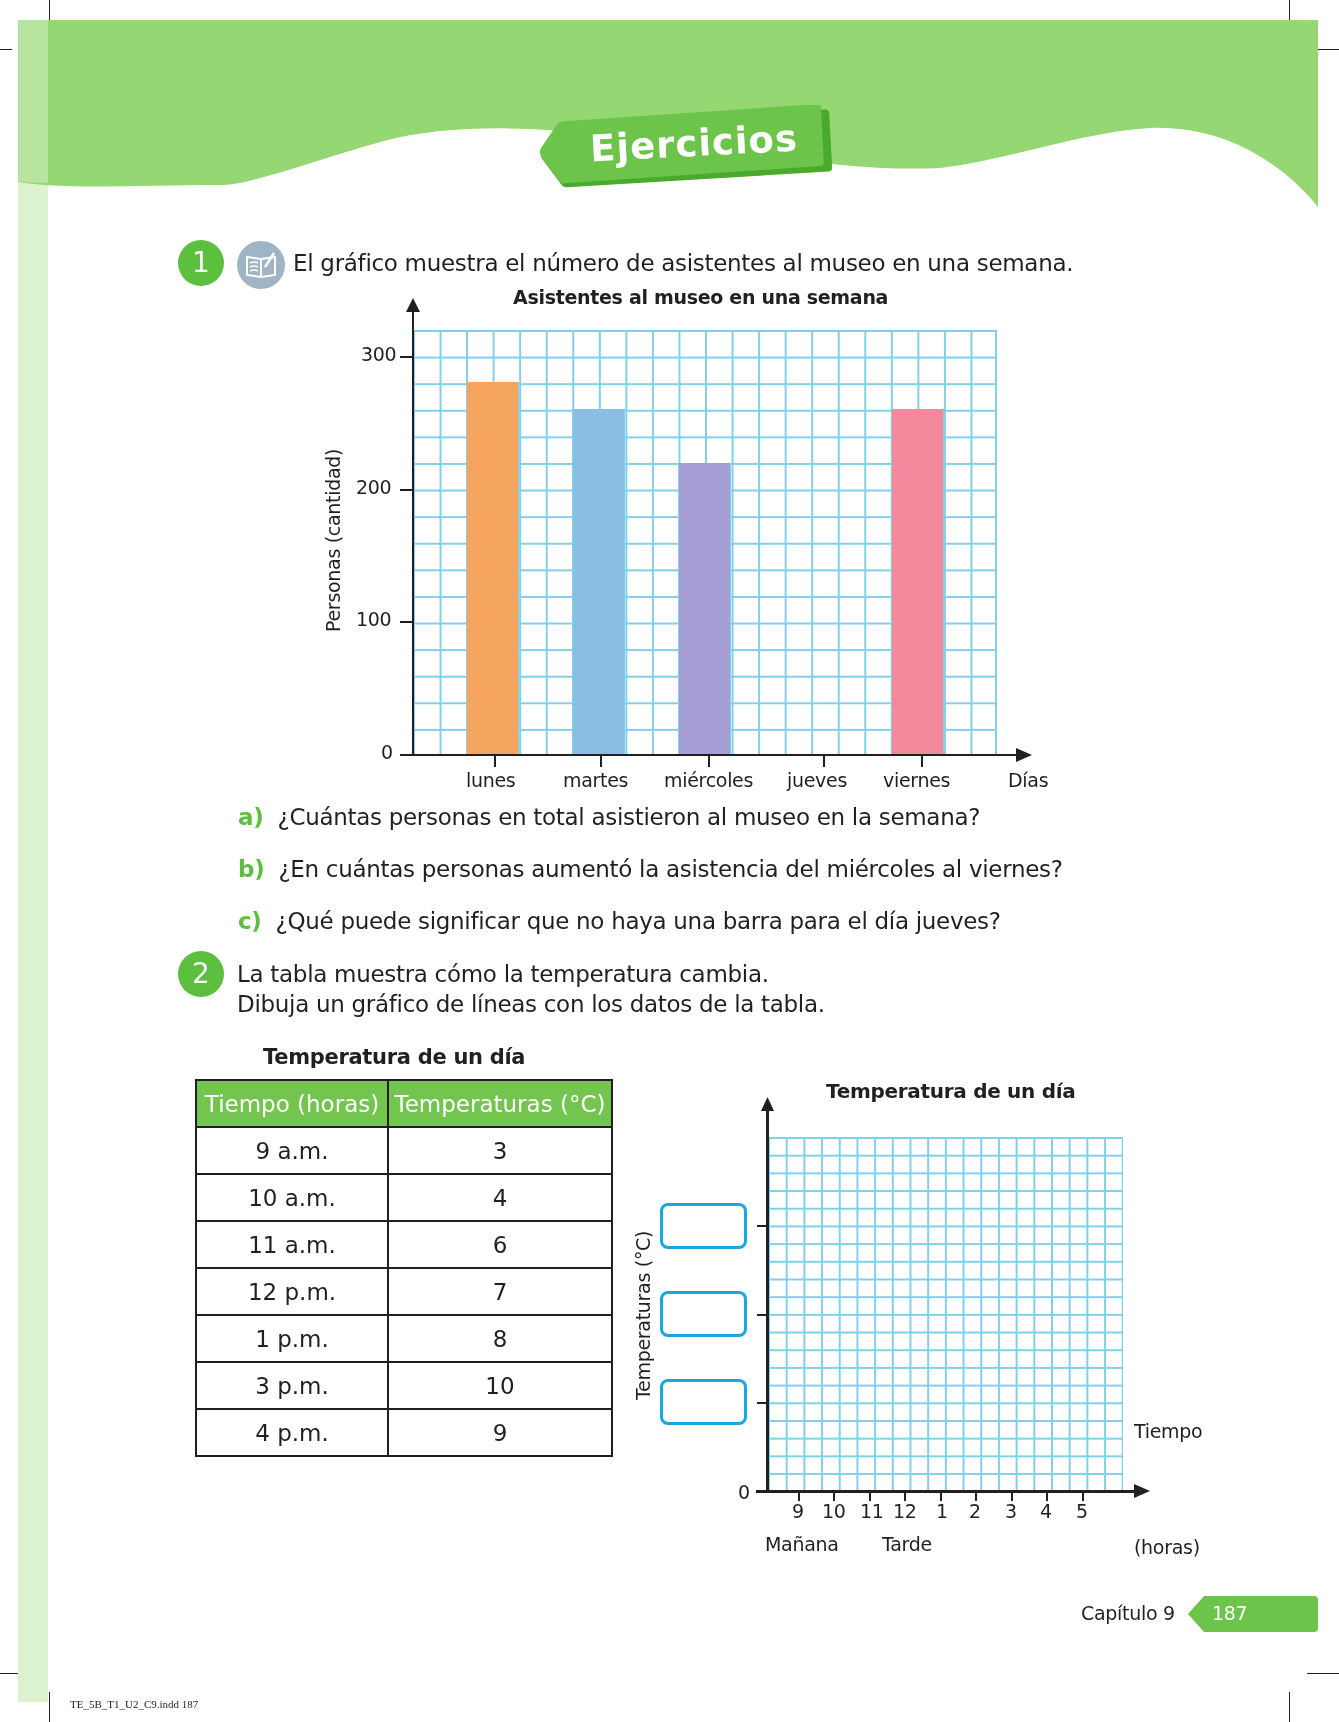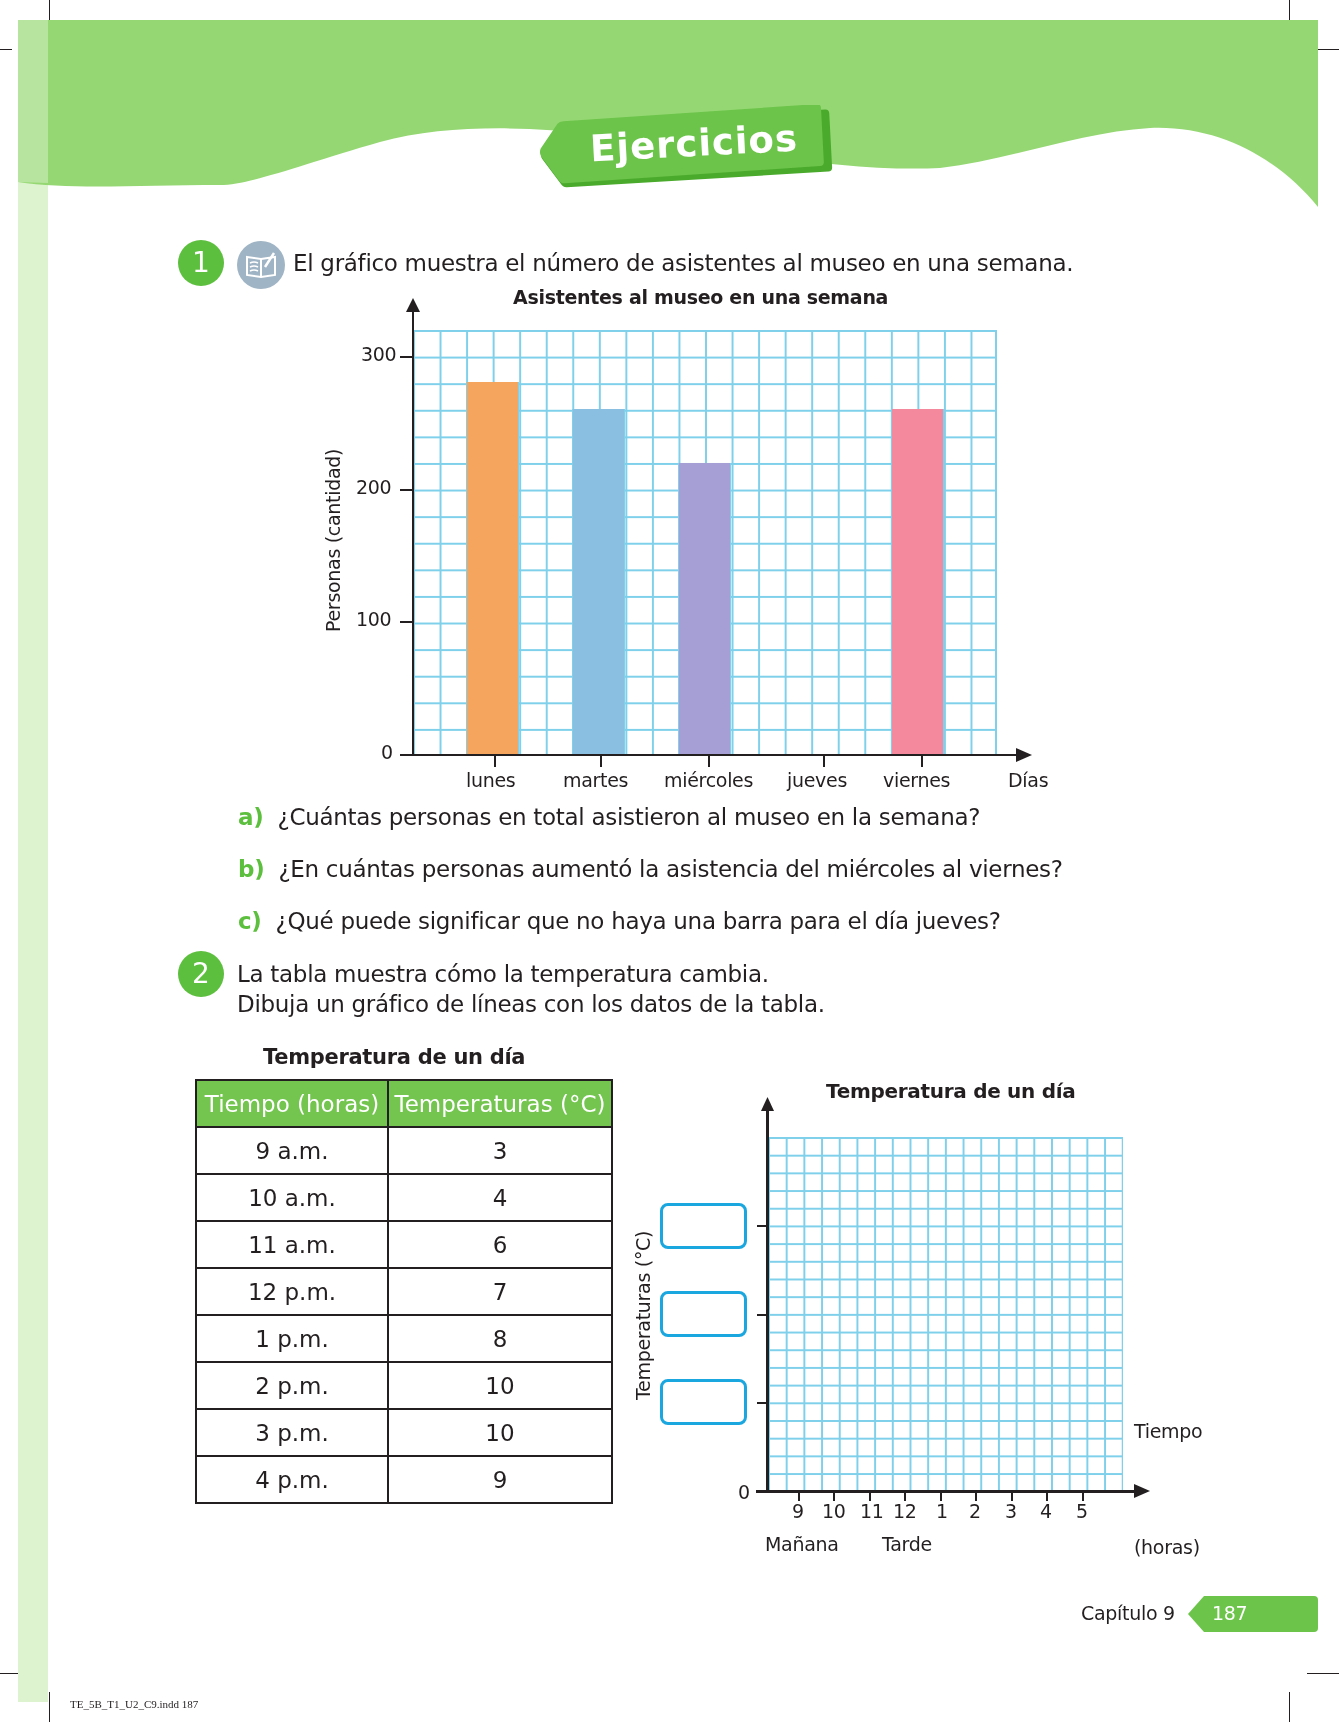--- a/index.html
+++ b/index.html
@@ -176,24 +176,20 @@
       </tr>
     <tr>
         <td class="c1">12 p.m.</td>
         <td class="c2">7</td>
       </tr>
     <tr>
         <td class="c1">1 p.m.</td>
         <td class="c2">8</td>
       </tr>
     <tr>
-        <td class="c1">2 p.m.</td>
-        <td class="c2">10</td>
-      </tr>
-    <tr>
         <td class="c1">3 p.m.</td>
         <td class="c2">10</td>
       </tr>
     <tr>
         <td class="c1">4 p.m.</td>
         <td class="c2">9</td>
       </tr>
   </tbody>
 </table>
 

